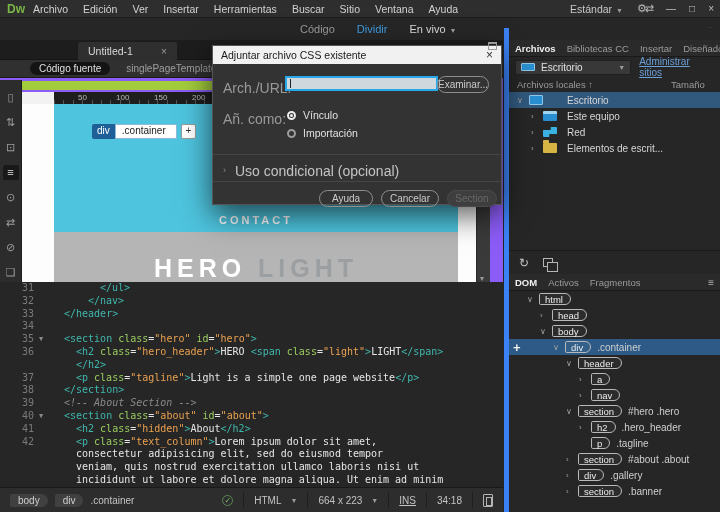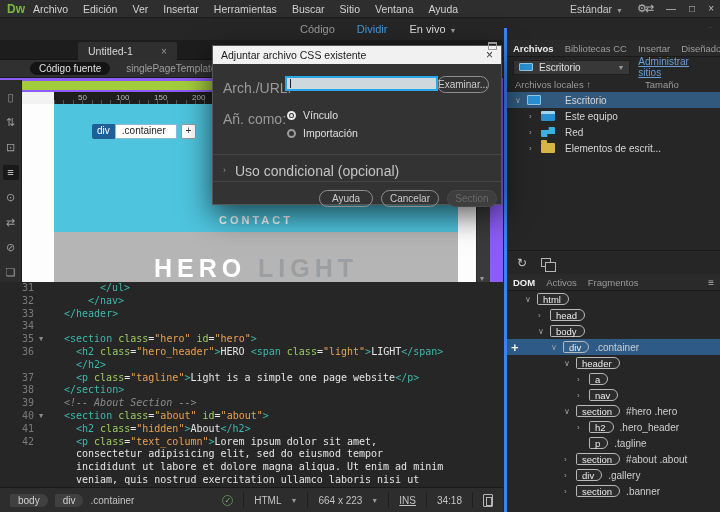--- a/index.html
+++ b/index.html
@@ -87,33 +87,33 @@
   .tag-chip { background:#404040; color:#cfcfcf; padding:1px 8px; border-radius:2px 7px 7px 2px; margin-right:7px; }
   .sb-left { display:flex; align-items:center; padding-left:10px; }
   .sb-right { margin-left:auto; display:flex; align-items:center; gap:0; }
   .sb-item { padding:0 10px; display:flex; align-items:center; gap:5px; border-left:1px solid #1f1f1f; height:16px; }
   .okcheck { color:#7bbf6a; border:1px solid #588a4e; border-radius:50%; width:11px; height:11px;
     line-height:10px; text-align:center; font-size:8px; }
   .ins { text-decoration:underline; }
   .dev-icon { width:10px; height:13px; border:1px solid #b5b5b5; border-radius:1px; position:relative; }
   .dev-icon::after { content:""; position:absolute; left:2px; top:2px; width:4px; height:7px; border:1px solid #b5b5b5; }
   
-  .dock { position:absolute; left:504px; top:28px; width:216px; height:484px; background:#262626; border-left:3px solid #3b82f6; }
+  .dock { position:absolute; left:504px; top:28px; width:216px; height:484px; background:#262626; border-left:5px solid #3b82f6; }
   .dock-top { height:12px; }
   .ptabs { display:flex; align-items:center; height:17px; background:#2a2a2a; border-bottom:1px solid #1a1a1a;
     padding-left:6px; gap:11px; font-size:9.5px; color:#9c9c9c; white-space:nowrap; }
   .ptab.active { color:#f0f0f0; font-weight:bold; }
   .ptabs .ham { margin-left:auto; padding-right:6px; color:#b5b5b5; font-size:10px; }
   .siterow { display:flex; align-items:center; height:20px; padding:0 6px; gap:8px; }
   .siteselect { display:flex; align-items:center; gap:6px; background:#383838; border:1px solid #202020;
     height:15px; width:118px; padding:0 5px; font-size:10px; color:#e0e0e0; }
   .siteselect .caret { margin-left:auto; }
   .managelink { color:#6a9fd8; text-decoration:underline; font-size:10px; }
   .filecols { display:flex; height:15px; align-items:center; font-size:9.5px; color:#9a9a9a; padding-left:8px; }
-  .filecols .c2 { margin-left:54px; }
+  .filecols .c2 { margin-left:78px; }
   .ftree { height:158px; }
   .frow { display:flex; align-items:center; height:16px; font-size:10px; color:#d6d6d6; padding-left:22px; }
   .frow.root { padding-left:8px; }
   .frow.selected { background:#31597e; }
   .chev { width:12px; color:#a0a0a0; font-size:8px; flex:0 0 12px; }
   .fi { width:14px; height:10px; margin-right:10px; flex:0 0 14px; border-radius:1px; position:relative; }
   .frow.root .fi { margin-right:24px; }
   .fi-desktop { background:#2a8fd0; border:1px solid #8fc6ea; }
   .fi-computer { background:#2a8fd0; border-top:3px solid #9fd4f0; }
   .fi-network { background:#3ab1e0; clip-path:polygon(0 30%,55% 30%,55% 0,100% 0,100% 70%,45% 70%,45% 100%,0 100%); }
@@ -257,22 +257,22 @@
           <div class="code-row"><span class="gutter"><span class="lnum">35</span><span class="fold">▼</span></span><span class="lcontent" style="padding-left: 12px;"><span class="tk-tag">&lt;section</span><span class="tk-txt"> </span><span class="tk-attr">class</span><span class="tk-txt">=</span><span class="tk-str">"hero"</span><span class="tk-txt"> </span><span class="tk-attr">id</span><span class="tk-txt">=</span><span class="tk-str">"hero"</span><span class="tk-tag">&gt;</span></span></div>
           <div class="code-row"><span class="gutter"><span class="lnum">36</span><span class="fold"></span></span><span class="lcontent" style="padding-left: 24px;"><span class="tk-tag">&lt;h2</span><span class="tk-txt"> </span><span class="tk-attr">class</span><span class="tk-txt">=</span><span class="tk-str">"hero_header"</span><span class="tk-tag">&gt;</span><span class="tk-txt">HERO </span><span class="tk-tag">&lt;span</span><span class="tk-txt"> </span><span class="tk-attr">class</span><span class="tk-txt">=</span><span class="tk-str">"light"</span><span class="tk-tag">&gt;</span><span class="tk-txt">LIGHT</span><span class="tk-tag">&lt;/span&gt;</span></span></div>
           <div class="code-row"><span class="gutter"><span class="lnum"></span><span class="fold"></span></span><span class="lcontent" style="padding-left: 24px;"><span class="tk-tag">&lt;/h2&gt;</span></span></div>
           <div class="code-row"><span class="gutter"><span class="lnum">37</span><span class="fold"></span></span><span class="lcontent" style="padding-left: 24px;"><span class="tk-tag">&lt;p</span><span class="tk-txt"> </span><span class="tk-attr">class</span><span class="tk-txt">=</span><span class="tk-str">"tagline"</span><span class="tk-tag">&gt;</span><span class="tk-txt">Light is a simple one page website</span><span class="tk-tag">&lt;/p&gt;</span></span></div>
           <div class="code-row"><span class="gutter"><span class="lnum">38</span><span class="fold"></span></span><span class="lcontent" style="padding-left: 12px;"><span class="tk-tag">&lt;/section&gt;</span></span></div>
           <div class="code-row"><span class="gutter"><span class="lnum">39</span><span class="fold"></span></span><span class="lcontent" style="padding-left: 12px;"><span class="tk-com">&lt;!-- About Section --&gt;</span></span></div>
           <div class="code-row"><span class="gutter"><span class="lnum">40</span><span class="fold">▼</span></span><span class="lcontent" style="padding-left: 12px;"><span class="tk-tag">&lt;section</span><span class="tk-txt"> </span><span class="tk-attr">class</span><span class="tk-txt">=</span><span class="tk-str">"about"</span><span class="tk-txt"> </span><span class="tk-attr">id</span><span class="tk-txt">=</span><span class="tk-str">"about"</span><span class="tk-tag">&gt;</span></span></div>
           <div class="code-row"><span class="gutter"><span class="lnum">41</span><span class="fold"></span></span><span class="lcontent" style="padding-left: 24px;"><span class="tk-tag">&lt;h2</span><span class="tk-txt"> </span><span class="tk-attr">class</span><span class="tk-txt">=</span><span class="tk-str">"hidden"</span><span class="tk-tag">&gt;</span><span class="tk-txt">About</span><span class="tk-tag">&lt;/h2&gt;</span></span></div>
           <div class="code-row"><span class="gutter"><span class="lnum">42</span><span class="fold"></span></span><span class="lcontent" style="padding-left: 24px;"><span class="tk-tag">&lt;p</span><span class="tk-txt"> </span><span class="tk-attr">class</span><span class="tk-txt">=</span><span class="tk-str">"text_column"</span><span class="tk-tag">&gt;</span><span class="tk-txt">Lorem ipsum dolor sit amet,</span></span></div>
           <div class="code-row"><span class="gutter"><span class="lnum"></span><span class="fold"></span></span><span class="lcontent" style="padding-left: 24px;"><span class="tk-txt">consectetur adipisicing elit, sed do eiusmod tempor</span></span></div>
+          <div class="code-row"><span class="gutter"><span class="lnum"></span><span class="fold"></span></span><span class="lcontent" style="padding-left: 24px;"><span class="tk-txt">veniam, quis nostrud exercitation ullamco laboris nisi ut</span></span></div>
           <div class="code-row"><span class="gutter"><span class="lnum"></span><span class="fold"></span></span><span class="lcontent" style="padding-left: 24px;"><span class="tk-txt">incididunt ut labore et dolore magna aliqua. Ut enim ad minim</span></span></div>
-          <div class="code-row"><span class="gutter"><span class="lnum"></span><span class="fold"></span></span><span class="lcontent" style="padding-left: 24px;"><span class="tk-txt">veniam, quis nostrud exercitation ullamco laboris nisi ut</span></span></div>
           <div class="code-row"><span class="gutter"><span class="lnum"></span><span class="fold"></span></span><span class="lcontent" style="padding-left: 24px;"><span class="tk-txt">aliquip ex ea commodo consequat. Duis aute irure dolor in</span></span></div>
         </div>
       </div>
 
     <div class="statusbar">
       <div class="sb-left">
           <span class="tag-chip">body</span>
           <span class="tag-chip">div</span>
           <span>.container</span>
         </div>

